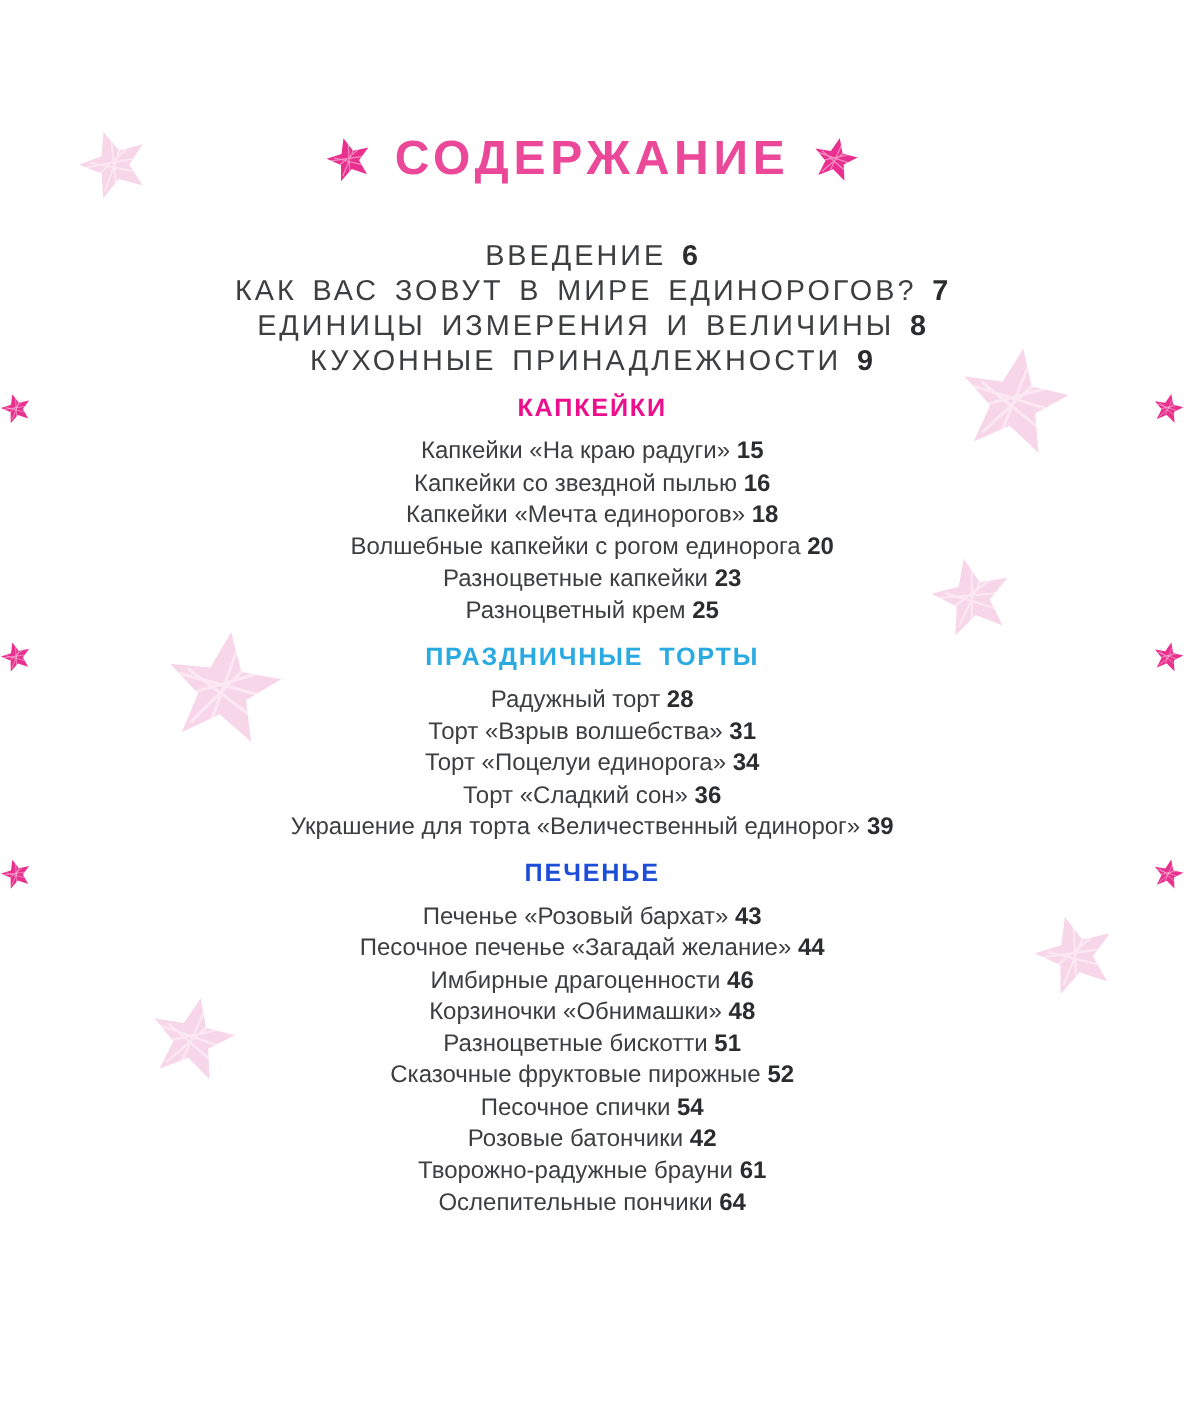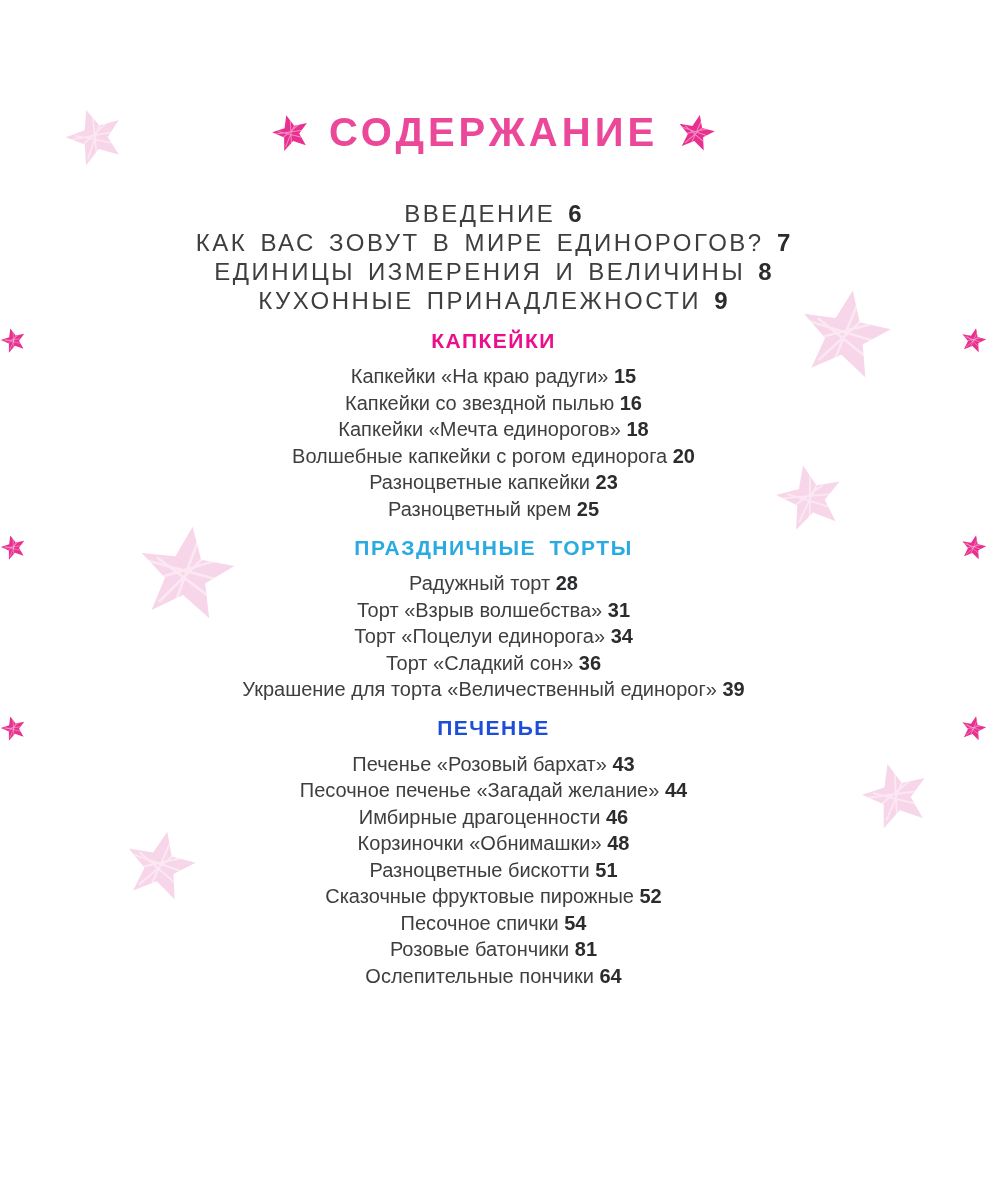--- a/index.html
+++ b/index.html
@@ -163,18 +163,19 @@
       <div class="item"><span>Имбирные драгоценности</span> <span class="pg">46</span></div>
       <div class="item"><span>Корзиночки «Обнимашки»</span> <span class="pg">48</span></div>
       <div class="item"><span>Разноцветные бискотти</span> <span class="pg">51</span></div>
       <div class="item"><span>Сказочные фруктовые пирожные</span> <span class="pg">52</span></div>
       <div class="item"><span>Песочное спички</span> <span class="pg">54</span></div>
     </div>
   </section>
 
   <section>
     <div class="items">
-      <div class="item"><span>Розовые батончики</span> <span class="pg">81</span></div>
+      <div class="item"><span>Розовые батончики</span> <span class="pg">42</span></div>
+      <div class="item"><span>Творожно-радужные брауни</span> <span class="pg">61</span></div>
       <div class="item"><span>Ослепительные пончики</span> <span class="pg">64</span></div>
     </div>
   </section>
 
 </div>
 
 </body></html>

